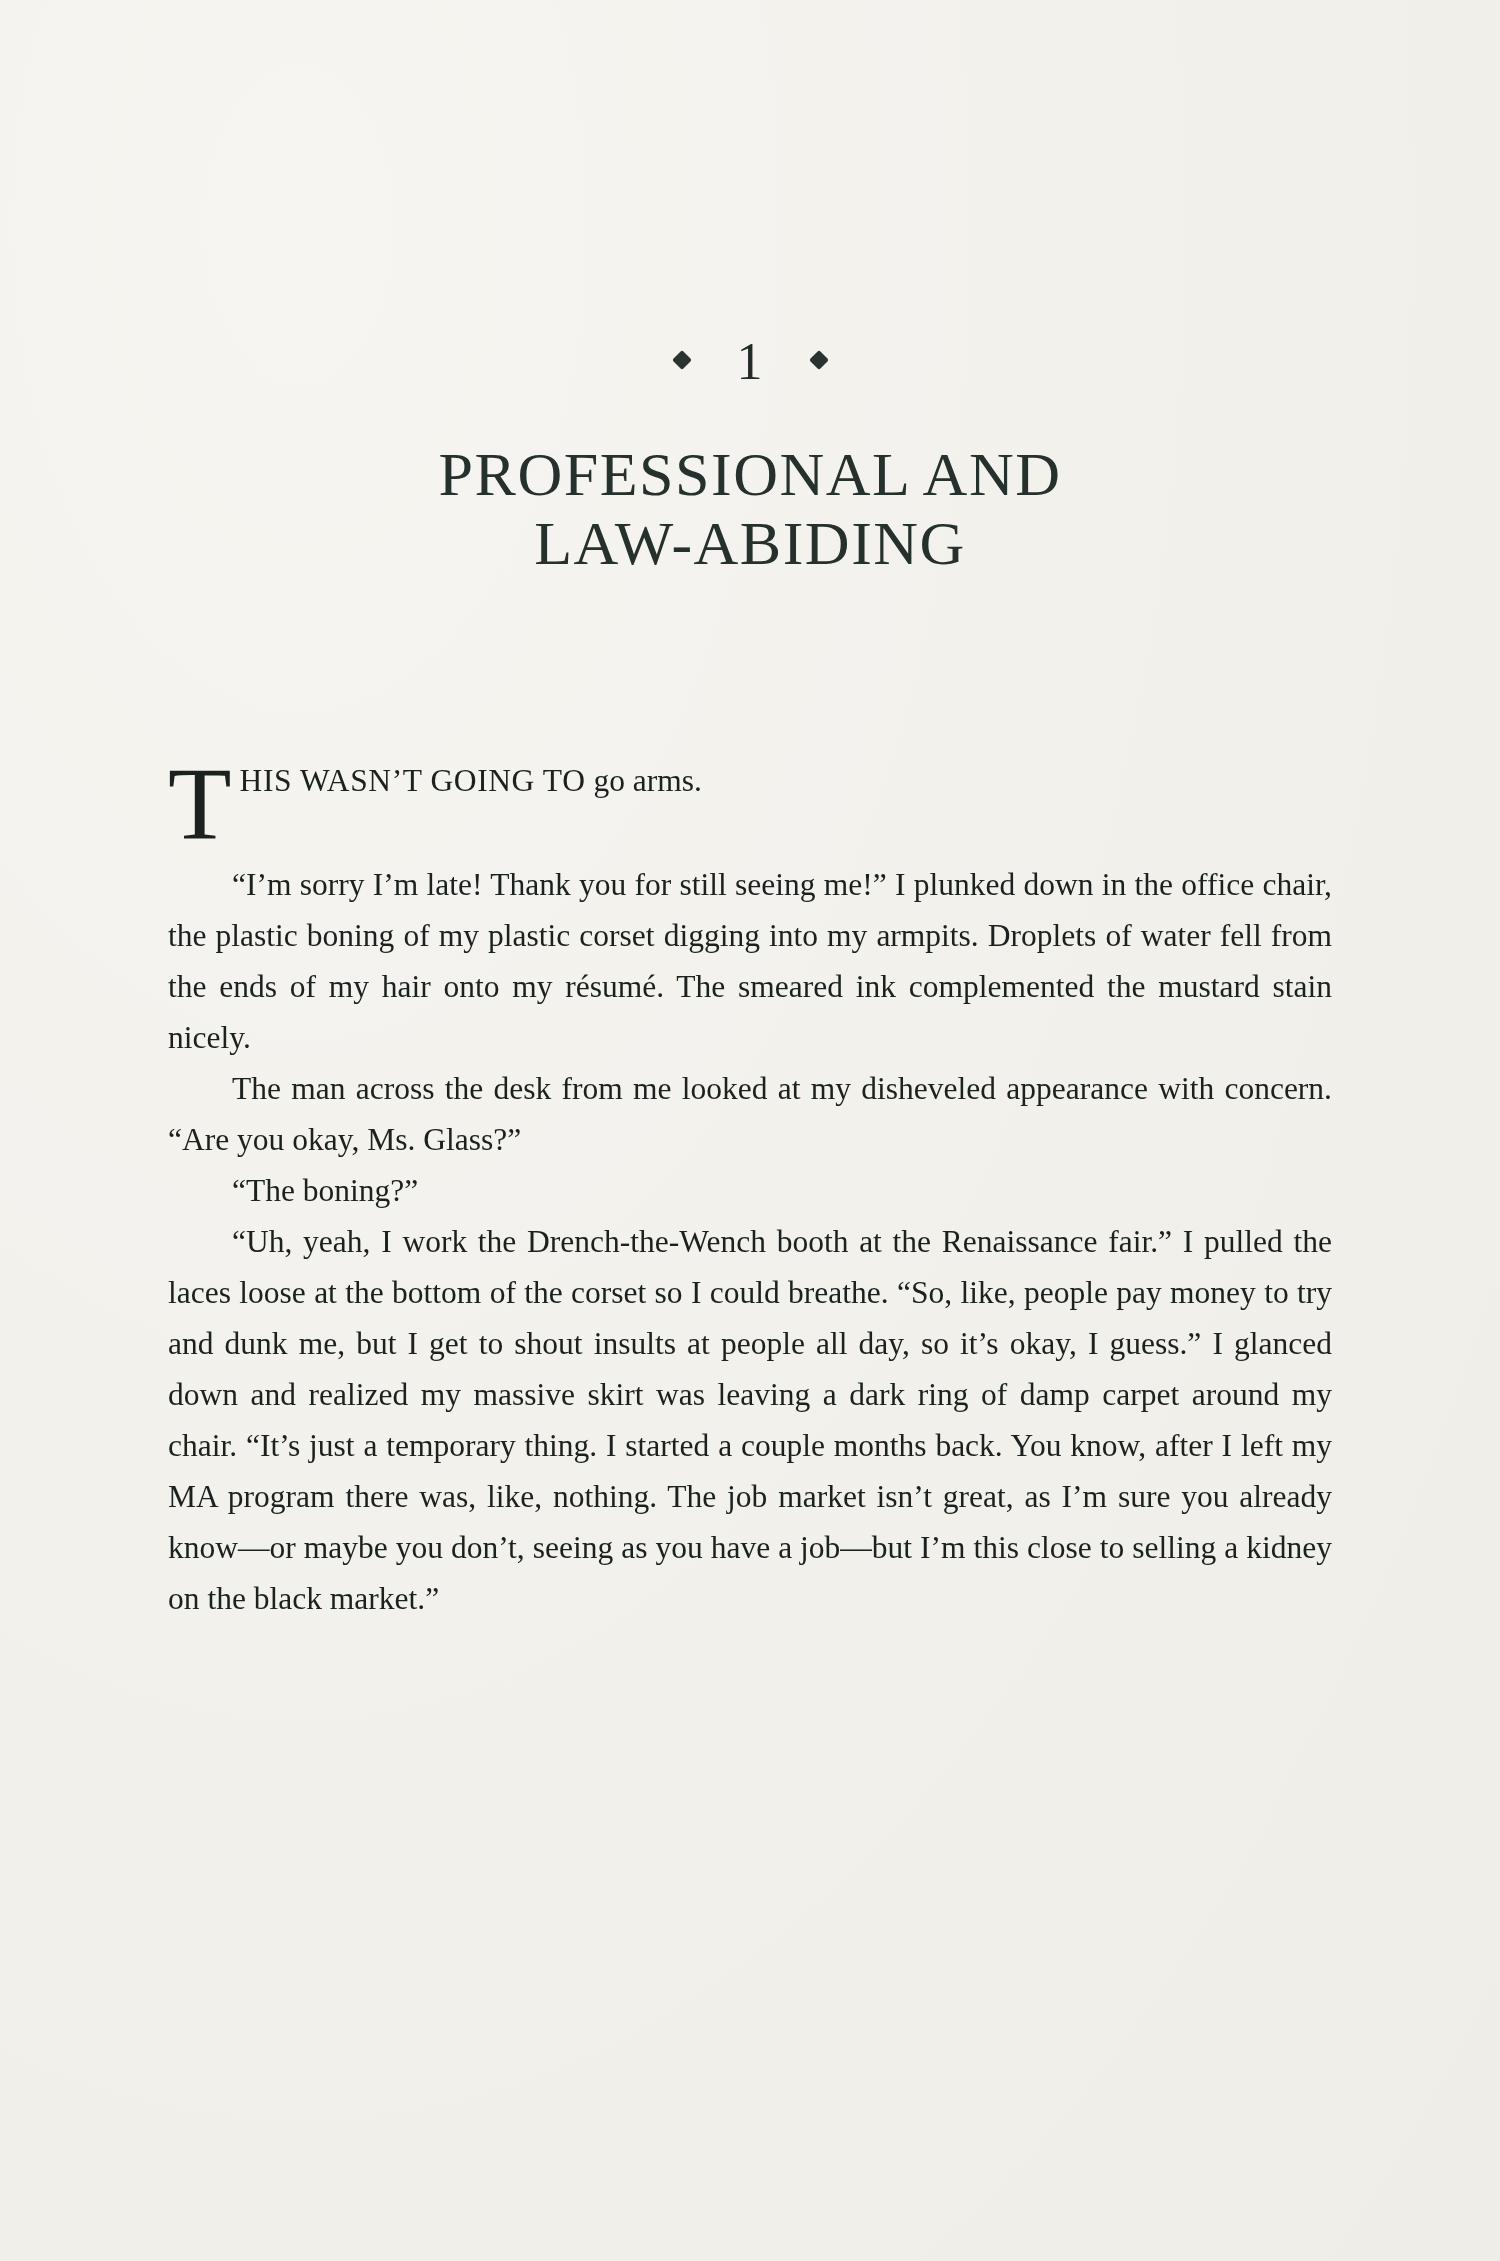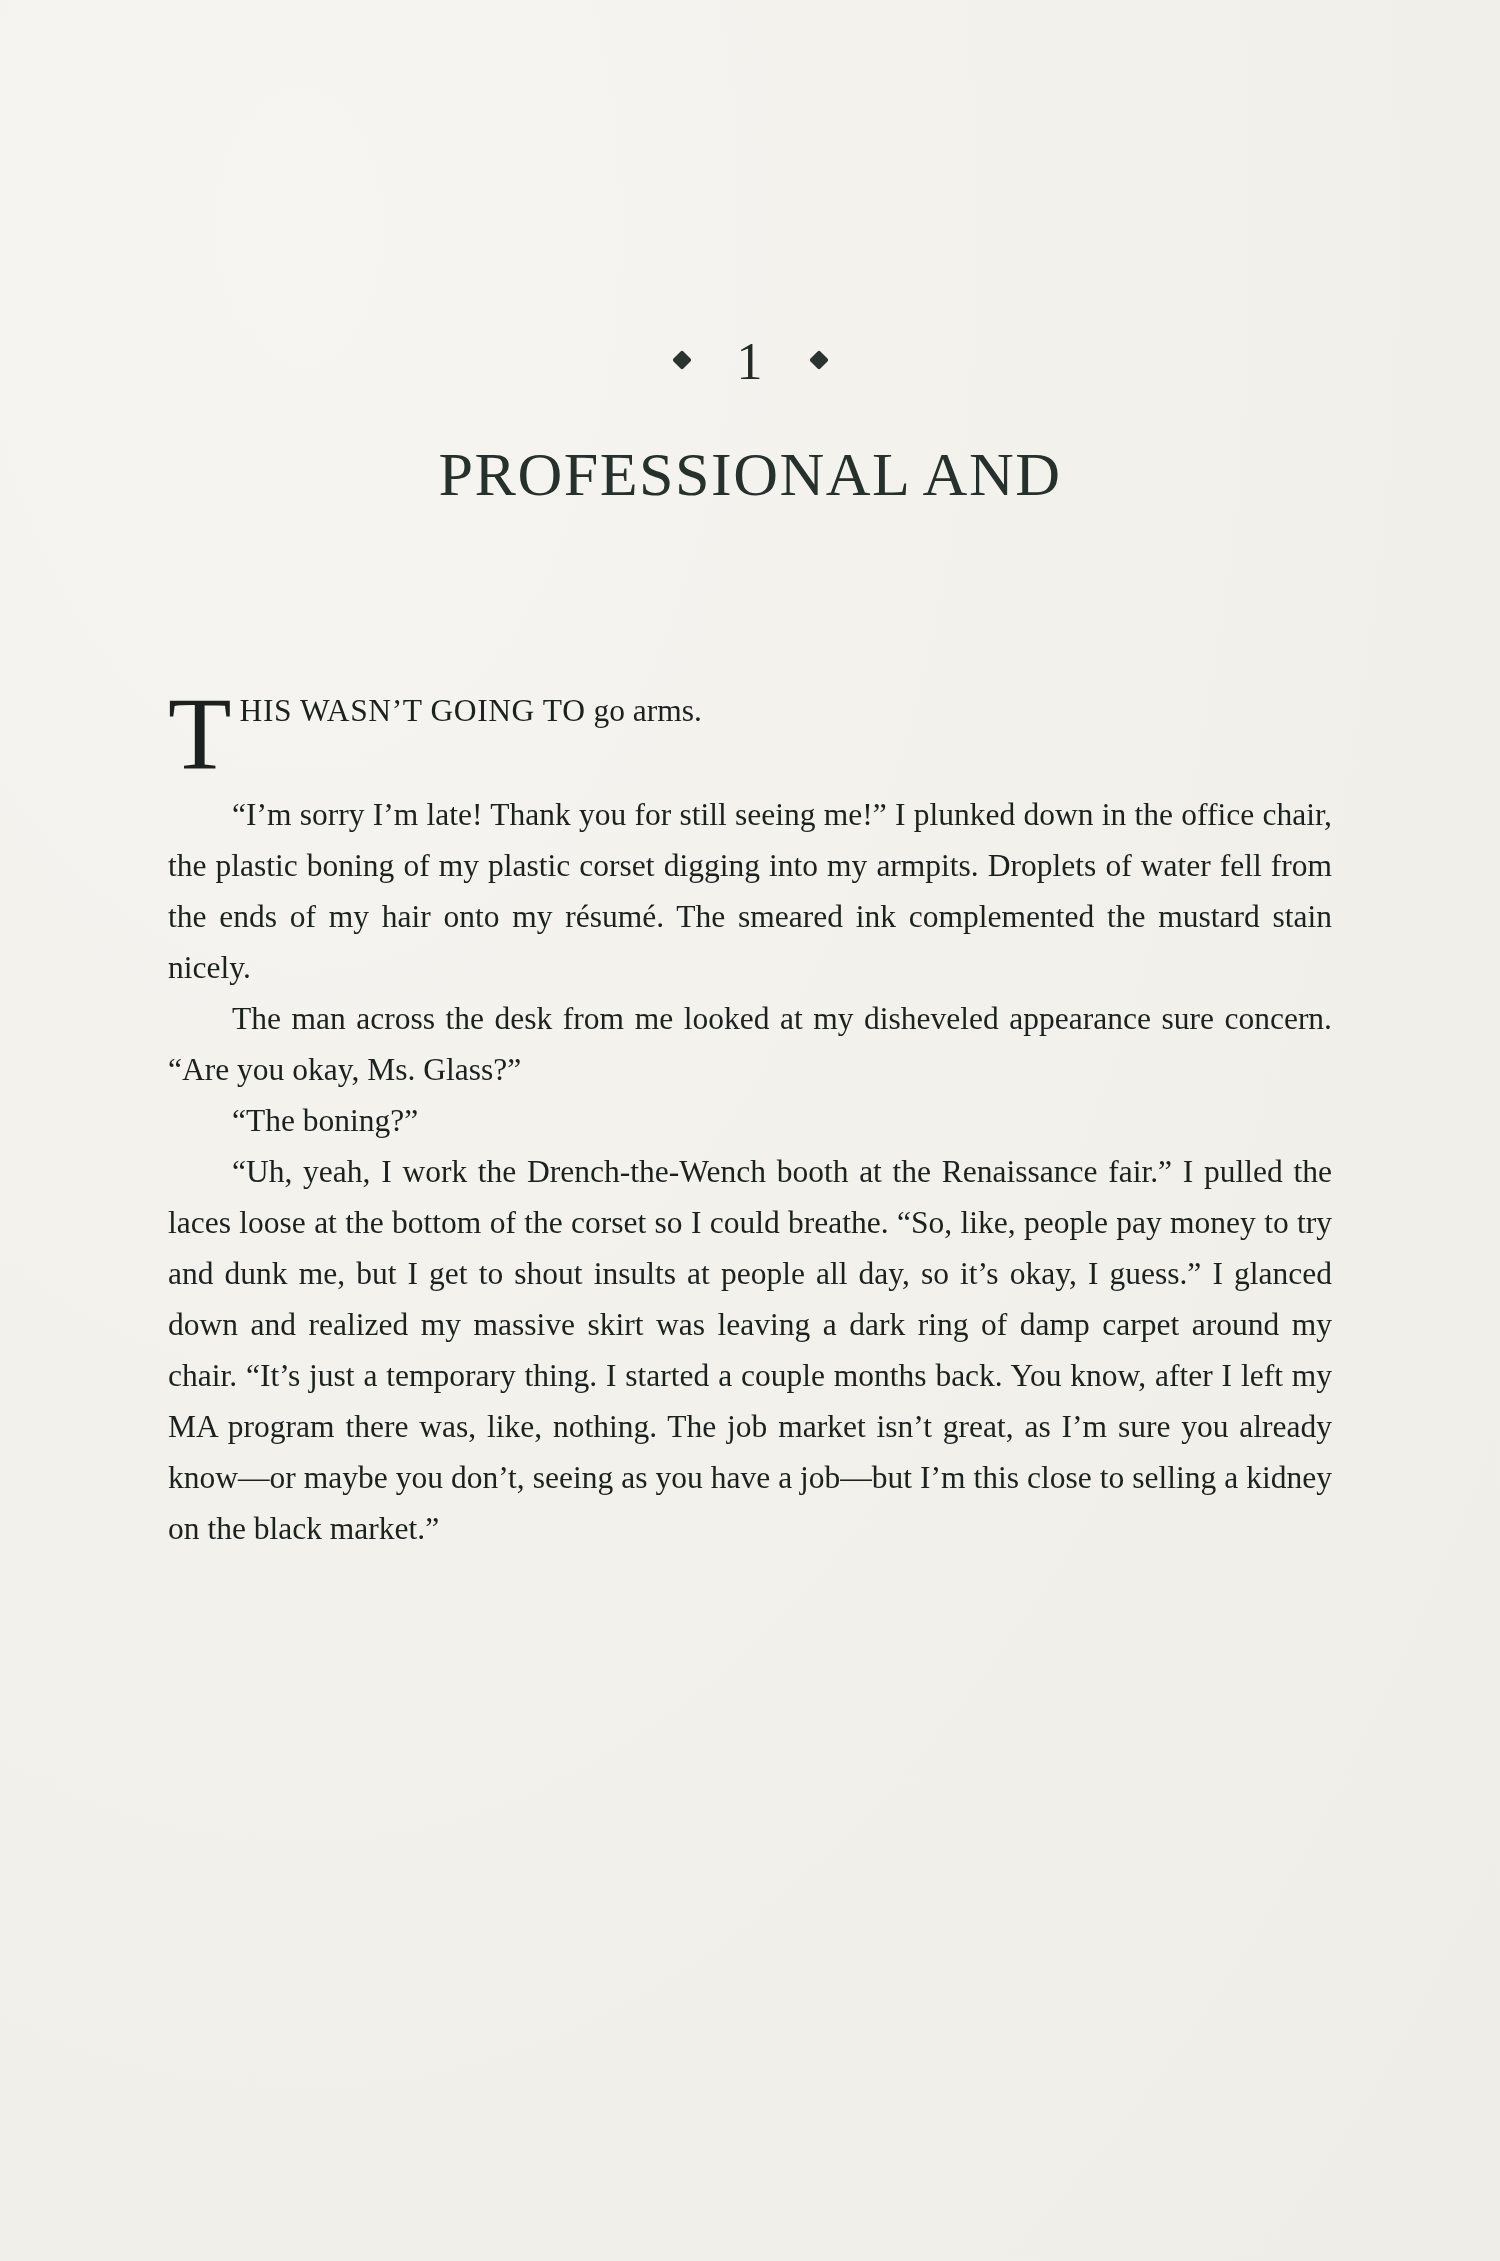--- a/index.html
+++ b/index.html
@@ -115,30 +115,31 @@
   <div class="content">
 
     <div class="chapter-head">
       <div class="chapter-number-line">
         <span class="ornament"></span>
         <span class="chapter-number">1</span>
         <span class="ornament"></span>
       </div>
       <h1 class="chapter-title">
         <span class="line">PROFESSIONAL AND</span>
+        <span class="line">LAW-ABIDING</span>
       </h1>
     </div>
 
     <div class="body-text">
 
       <p class="first">
         <span class="dropcap">T</span><span class="smallcaps">HIS WASN’T GOING TO</span><span> go arms.</span><br>
         <span class="first-indent"></span>
       </p>
 
       <p>“I’m sorry I’m late! Thank you for still seeing me!” I plunked down in the office chair, the plastic boning of my plastic corset digging into my armpits. Droplets of water fell from the ends of my hair onto my résumé. The smeared ink complemented the mustard stain nicely.</p>
-      <p>The man across the desk from me looked at my disheveled appearance sure concern. “Are you okay, Ms. Glass?”</p>
+      <p>The man across the desk from me looked at my disheveled appearance with concern. “Are you okay, Ms. Glass?”</p>
       <p>“The boning?”</p>
       <p>“Uh, yeah, I work the Drench-the-Wench booth at the Renaissance fair.” I pulled the laces loose at the bottom of the corset so I could breathe. “So, like, people pay money to try and dunk me, but I get to shout insults at people all day, so it’s okay, I guess.” I glanced down and realized my massive skirt was leaving a dark ring of damp carpet around my chair. “It’s just a temporary thing. I started a couple months back. You know, after I left my MA program there was, like, nothing. The job market isn’t great, as I’m sure you already know—or maybe you don’t, seeing as you have a job—but I’m this close to selling a kidney on the black market.”</p>
 
     </div>
   </div>
 </div>
 
 </body></html>

